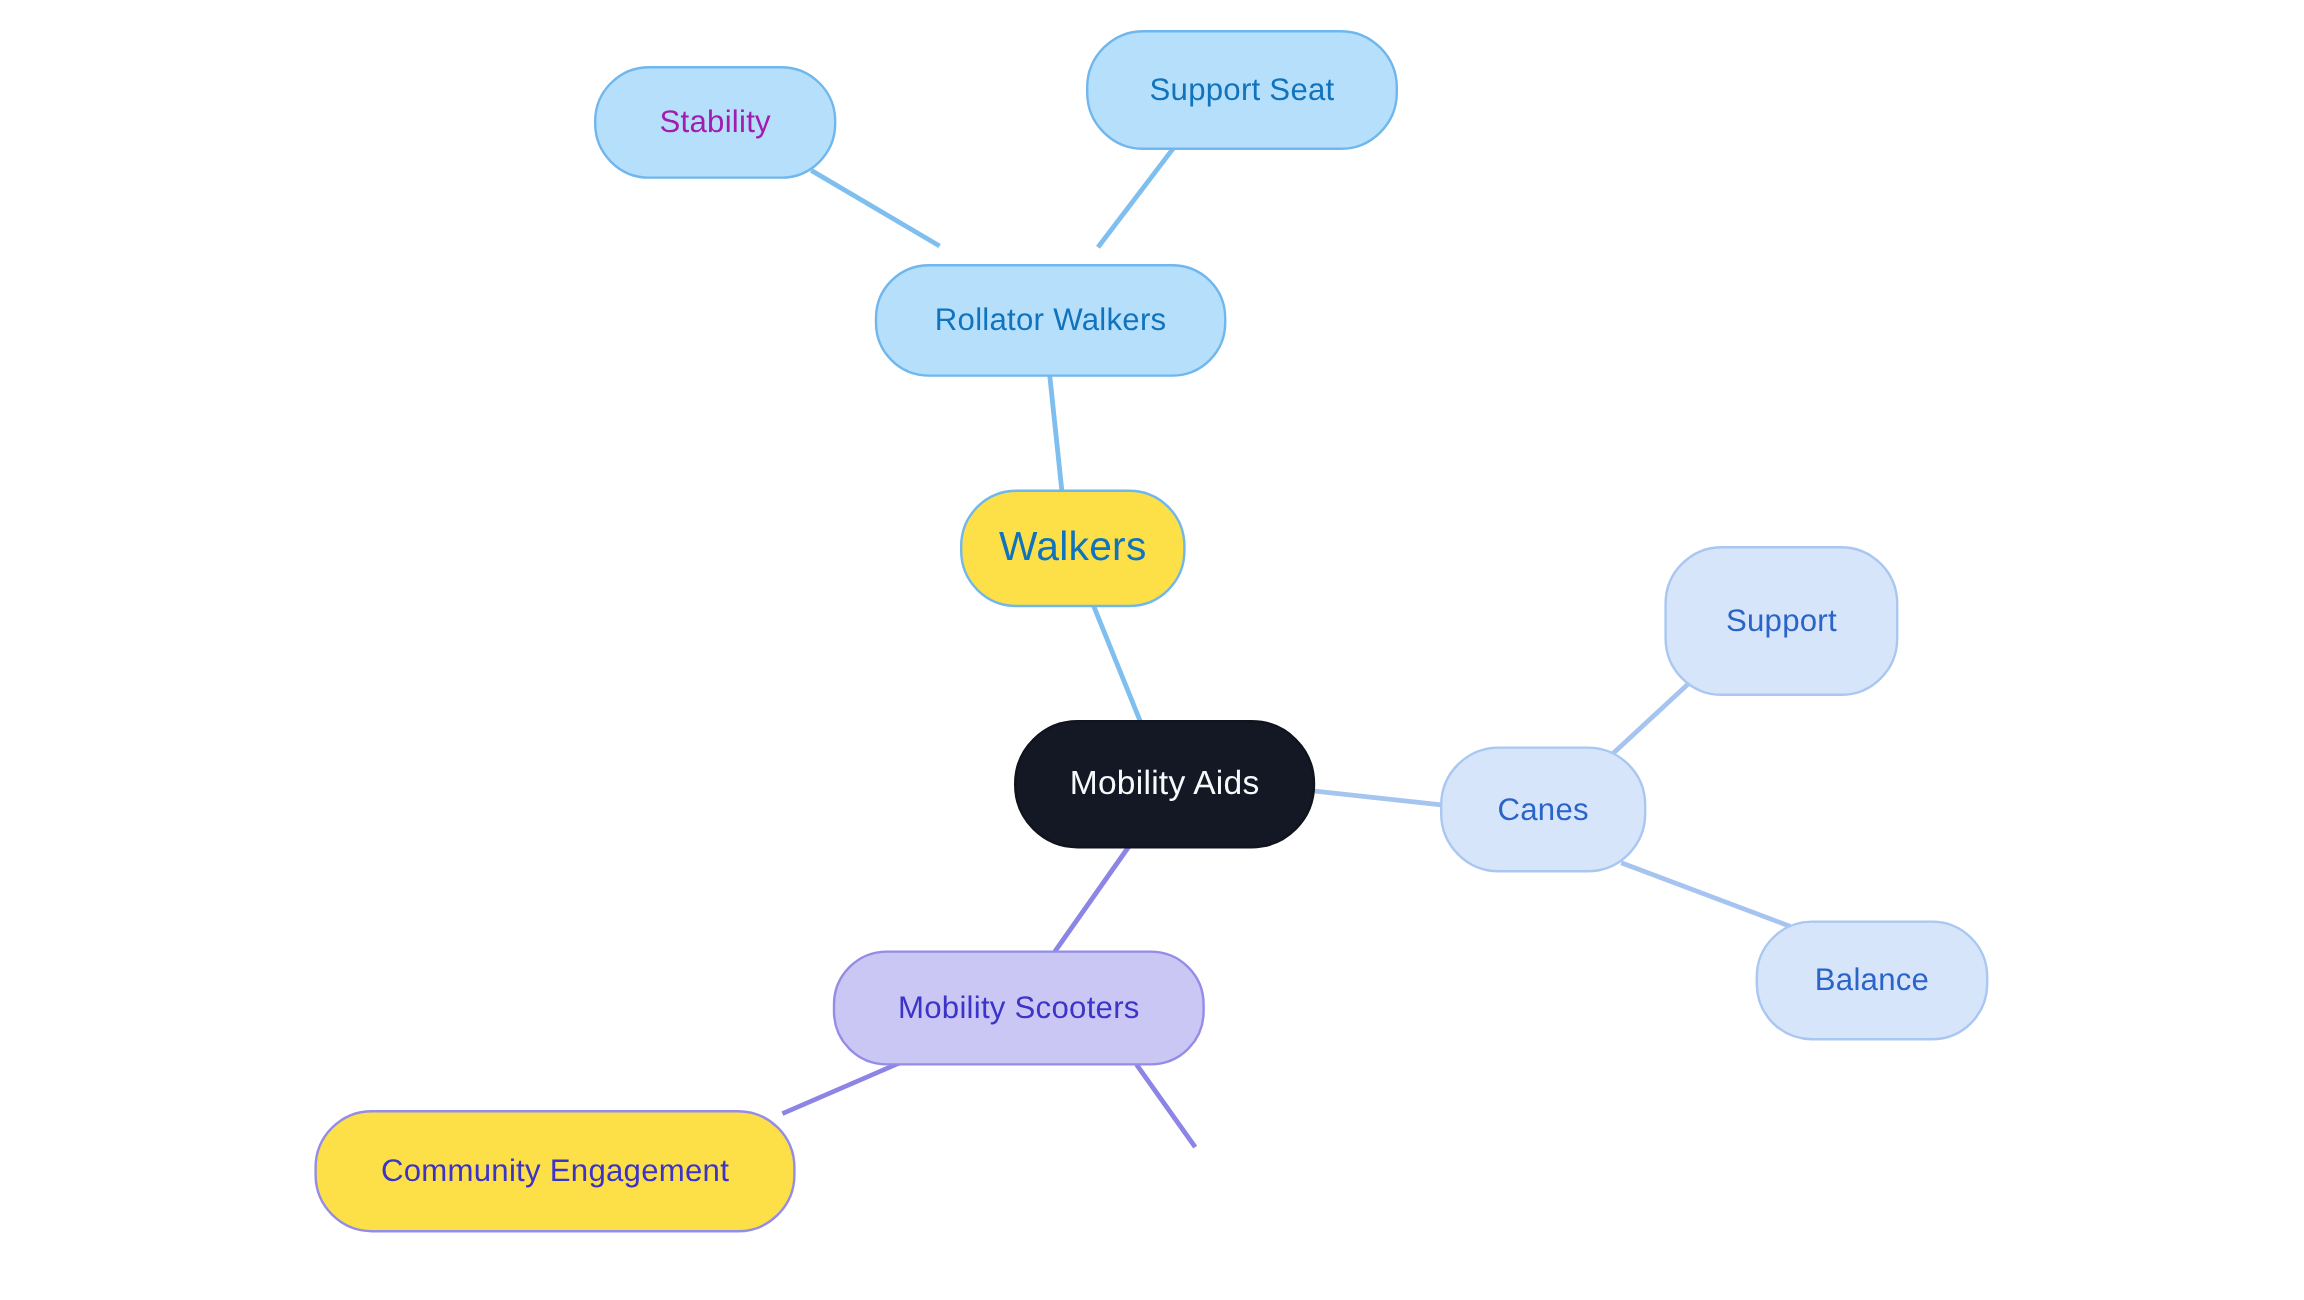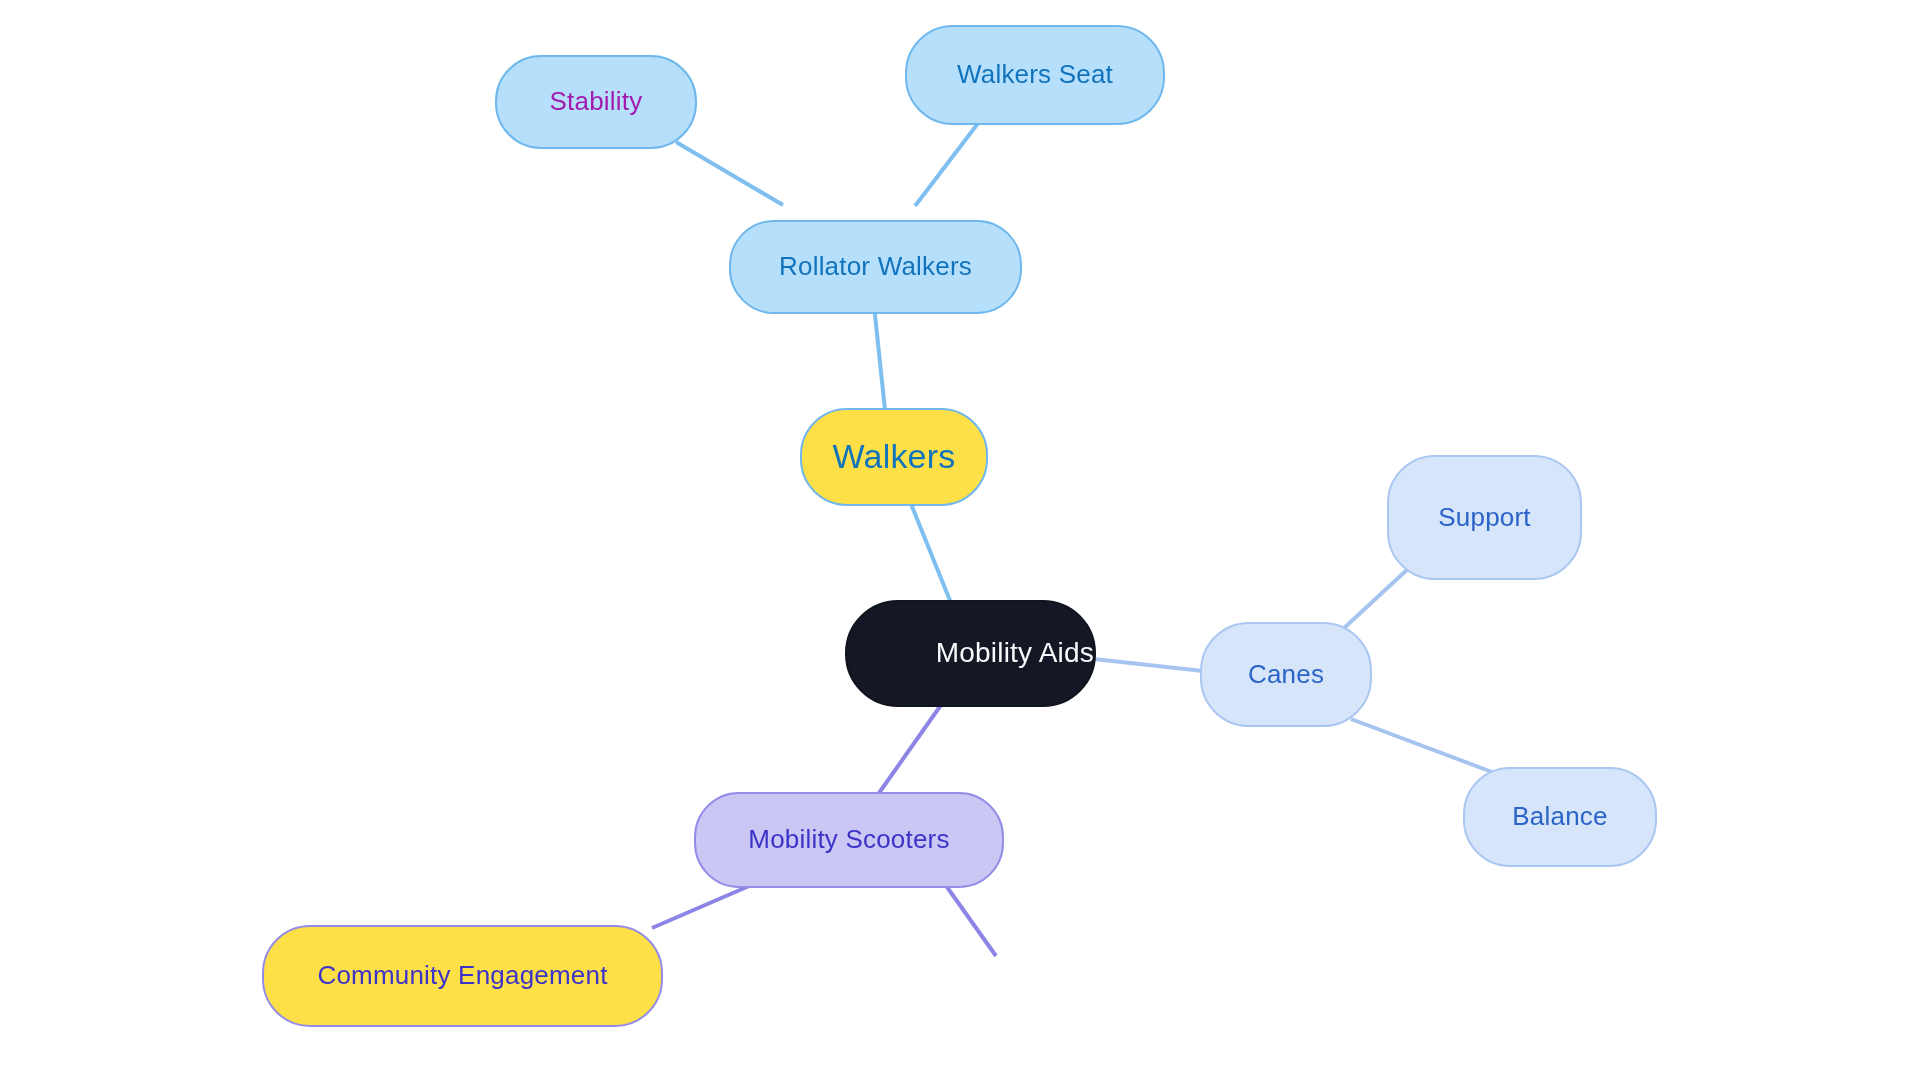--- a/index.html
+++ b/index.html
@@ -50,34 +50,34 @@
       <line x1="873" y1="296" x2="885" y2="410" stroke="#7ebfef" stroke-width="4" stroke-linecap="butt"></line>
       <line x1="676" y1="142" x2="783" y2="205" stroke="#7ebfef" stroke-width="4" stroke-linecap="butt"></line>
       <line x1="979" y1="122" x2="915" y2="206" stroke="#7ebfef" stroke-width="4" stroke-linecap="butt"></line>
       <line x1="1094" y1="659" x2="1203" y2="671" stroke="#a6c4f0" stroke-width="4" stroke-linecap="butt"></line>
       <line x1="1343" y1="629" x2="1423" y2="555" stroke="#a6c4f0" stroke-width="4" stroke-linecap="butt"></line>
       <line x1="1351" y1="719" x2="1492" y2="772" stroke="#a6c4f0" stroke-width="4" stroke-linecap="butt"></line>
       <line x1="941" y1="705" x2="879" y2="793" stroke="#8d85e6" stroke-width="4" stroke-linecap="butt"></line>
       <line x1="756" y1="883" x2="652" y2="928" stroke="#8d85e6" stroke-width="4" stroke-linecap="butt"></line>
       <line x1="947" y1="887" x2="996" y2="956" stroke="#8d85e6" stroke-width="4" stroke-linecap="butt"></line>
     </svg>
-<div class="node" style="left: 845px; top: 600px; width: 251px; height: 107px; border-radius: 53px; background: rgb(19, 24, 36); border-color: rgb(16, 20, 30); color: rgb(247, 249, 251); font-size: 28px; justify-content: flex-end;">
+<div class="node" style="left: 845px; top: 600px; width: 251px; height: 107px; border-radius: 53px; background: rgb(19, 24, 36); border-color: rgb(16, 20, 30); color: rgb(247, 249, 251); font-size: 28px;">
       <span>Mobility Aids</span>
     </div>
     <div class="node" style="left: 800px; top: 408px; width: 188px; height: 98px; border-radius: 47px; background: #fde047; border-color: rgb(111, 183, 236); color: rgb(17, 115, 188); font-size: 34px;">
       <span>Walkers</span>
     </div>
     <div class="node" style="left: 729px; top: 204px; width: 293px; height: 94px; border-radius: 45px; background: rgb(182, 223, 251); border-color: rgb(111, 183, 236); color: rgb(17, 115, 188); font-size: 26px; margin-top: 16px;">
       <span>Rollator Walkers</span>
     </div>
     <div class="node" style="left: 495px; top: 55px; width: 202px; height: 94px; border-radius: 46px; background: rgb(182, 223, 251); border-color: rgb(111, 183, 236); color: #a21caf; font-size: 26px;">
       <span>Stability</span>
     </div>
     <div class="node" style="left: 905px; top: 25px; width: 260px; height: 100px; border-radius: 48px; background: rgb(182, 223, 251); border-color: rgb(111, 183, 236); color: rgb(17, 115, 188); font-size: 26px;">
-      <span>Walkers Seat</span>
+      <span>Support Seat</span>
     </div>
     <div class="node" style="left: 1200px; top: 622px; width: 172px; height: 105px; border-radius: 49px; background: rgb(215, 229, 250); border-color: rgb(169, 199, 241); color: rgb(42, 100, 200); font-size: 26px;">
       <span>Canes</span>
     </div>
     <div class="node" style="left: 1387px; top: 455px; width: 195px; height: 125px; border-radius: 48px; background: rgb(215, 229, 250); border-color: rgb(169, 199, 241); color: rgb(42, 100, 200); font-size: 26px;">
       <span>Support</span>
     </div>
     <div class="node" style="left: 1463px; top: 767px; width: 194px; height: 100px; border-radius: 47px; background: rgb(215, 229, 250); border-color: rgb(169, 199, 241); color: rgb(42, 100, 200); font-size: 26px;">
       <span>Balance</span>
     </div>

